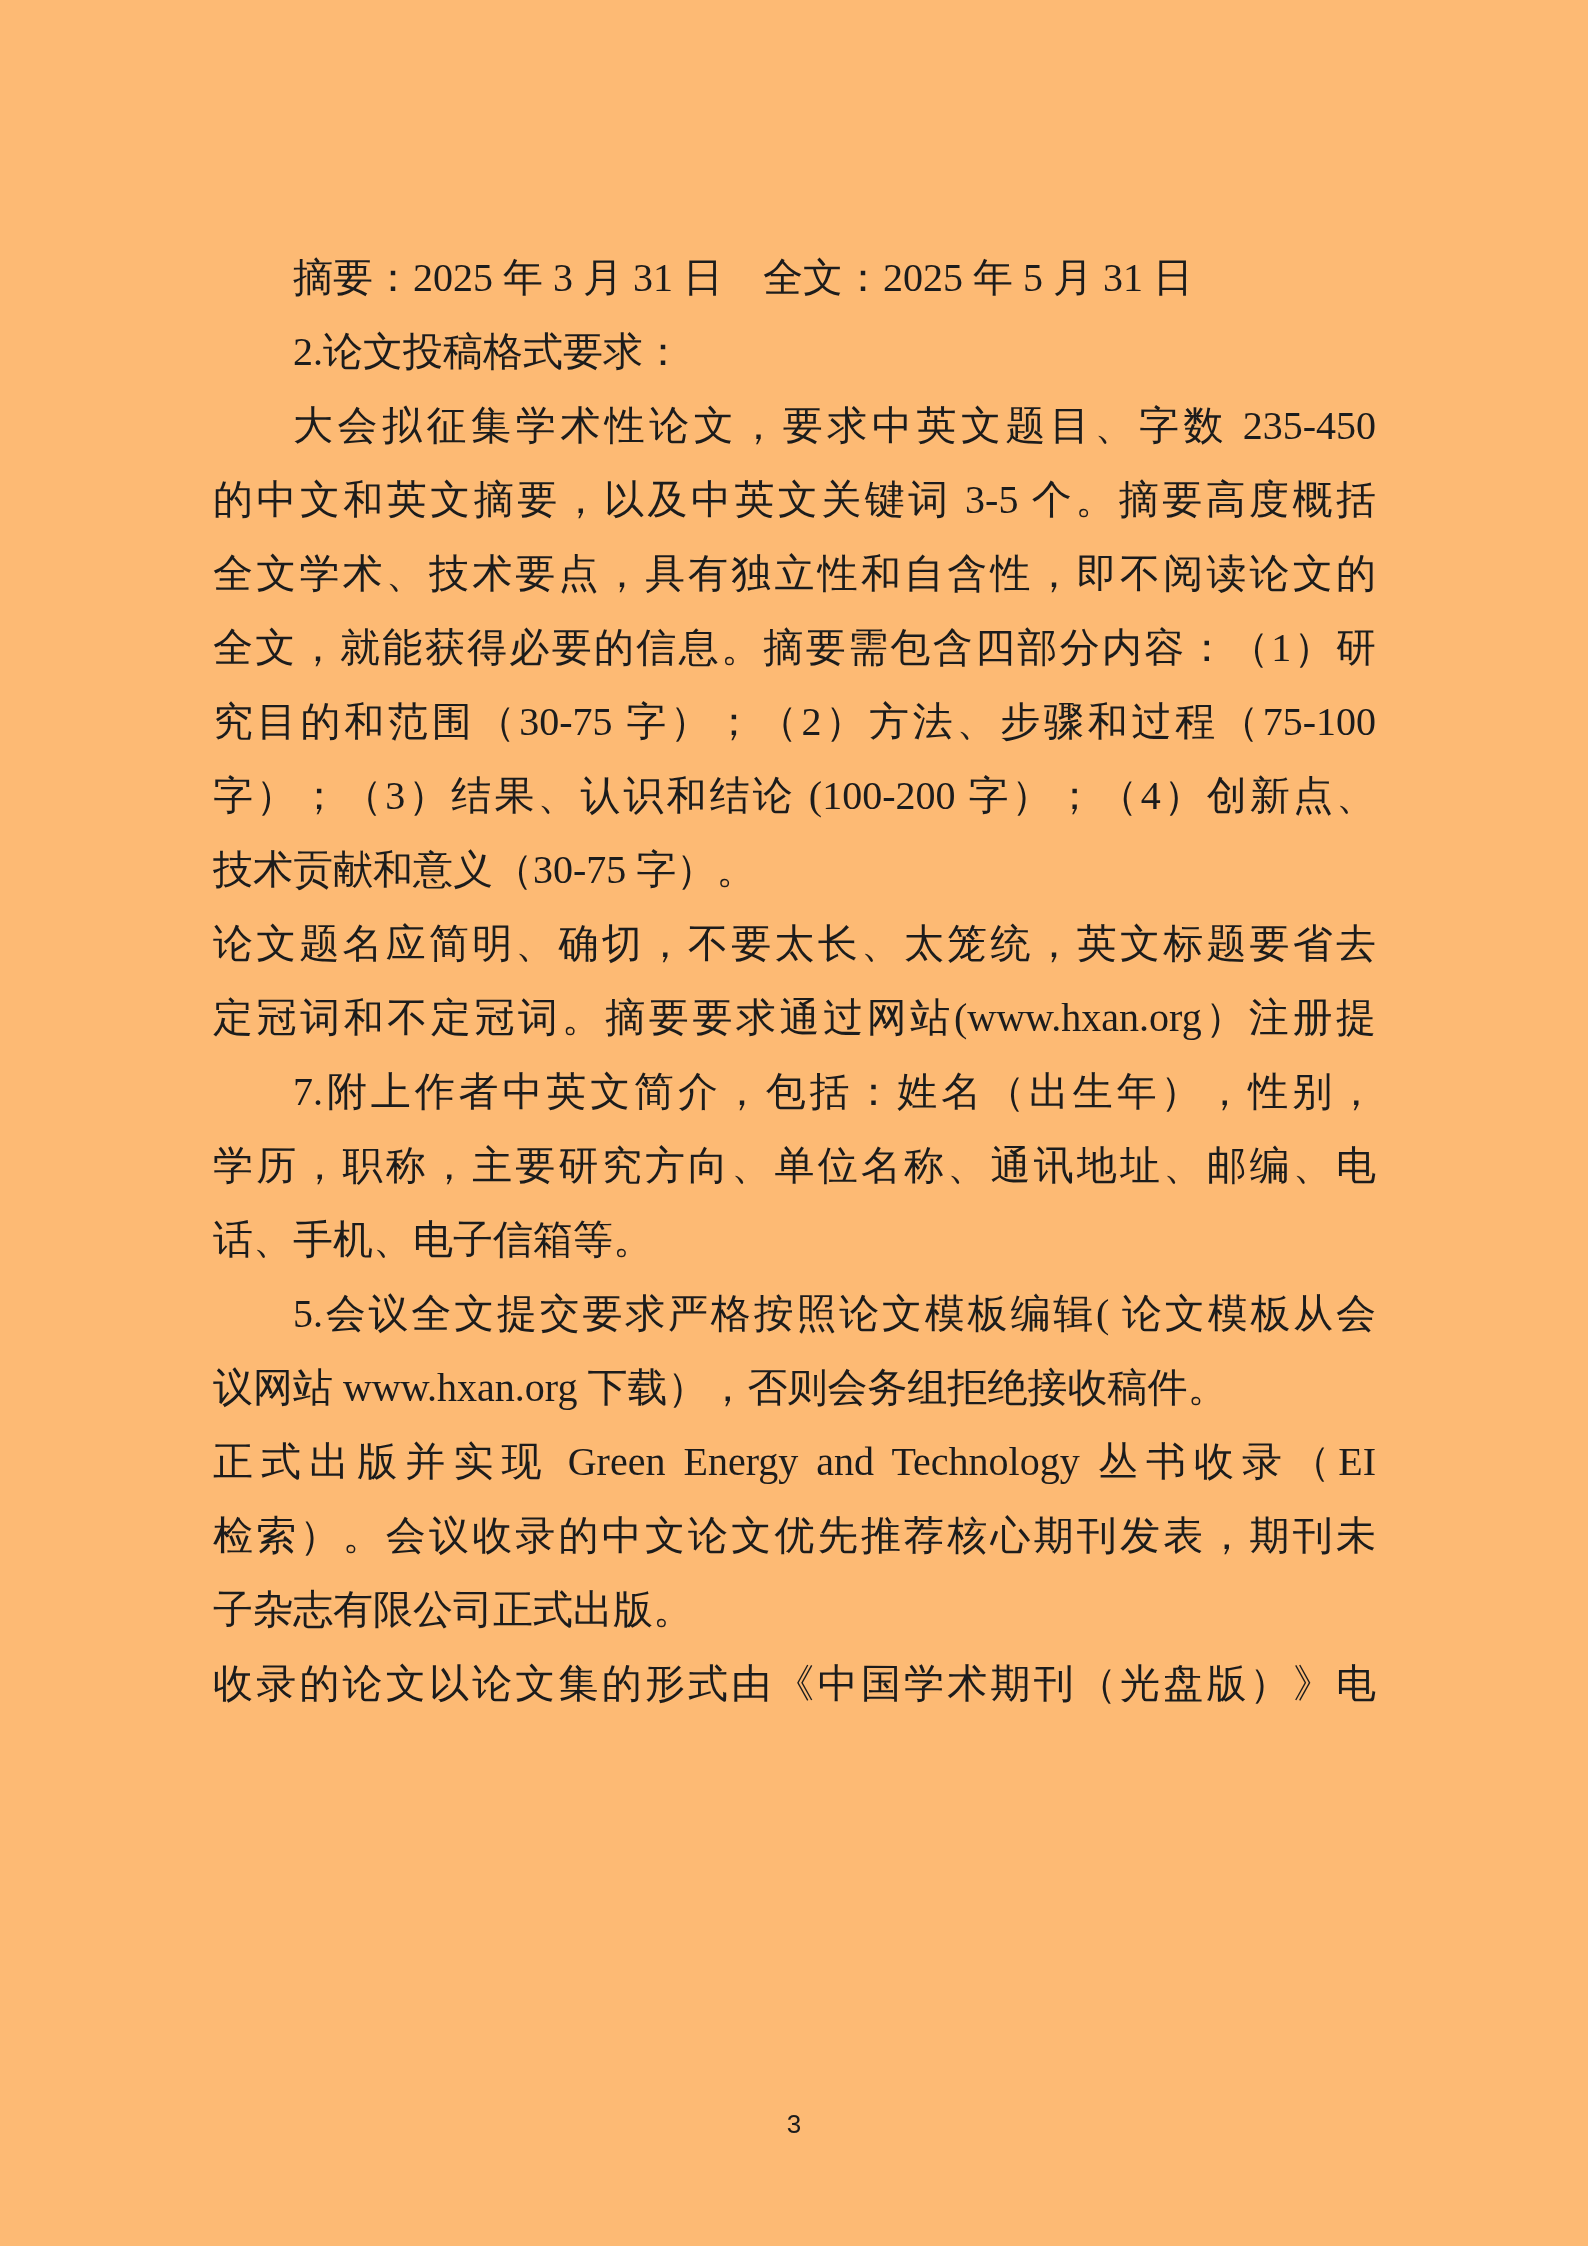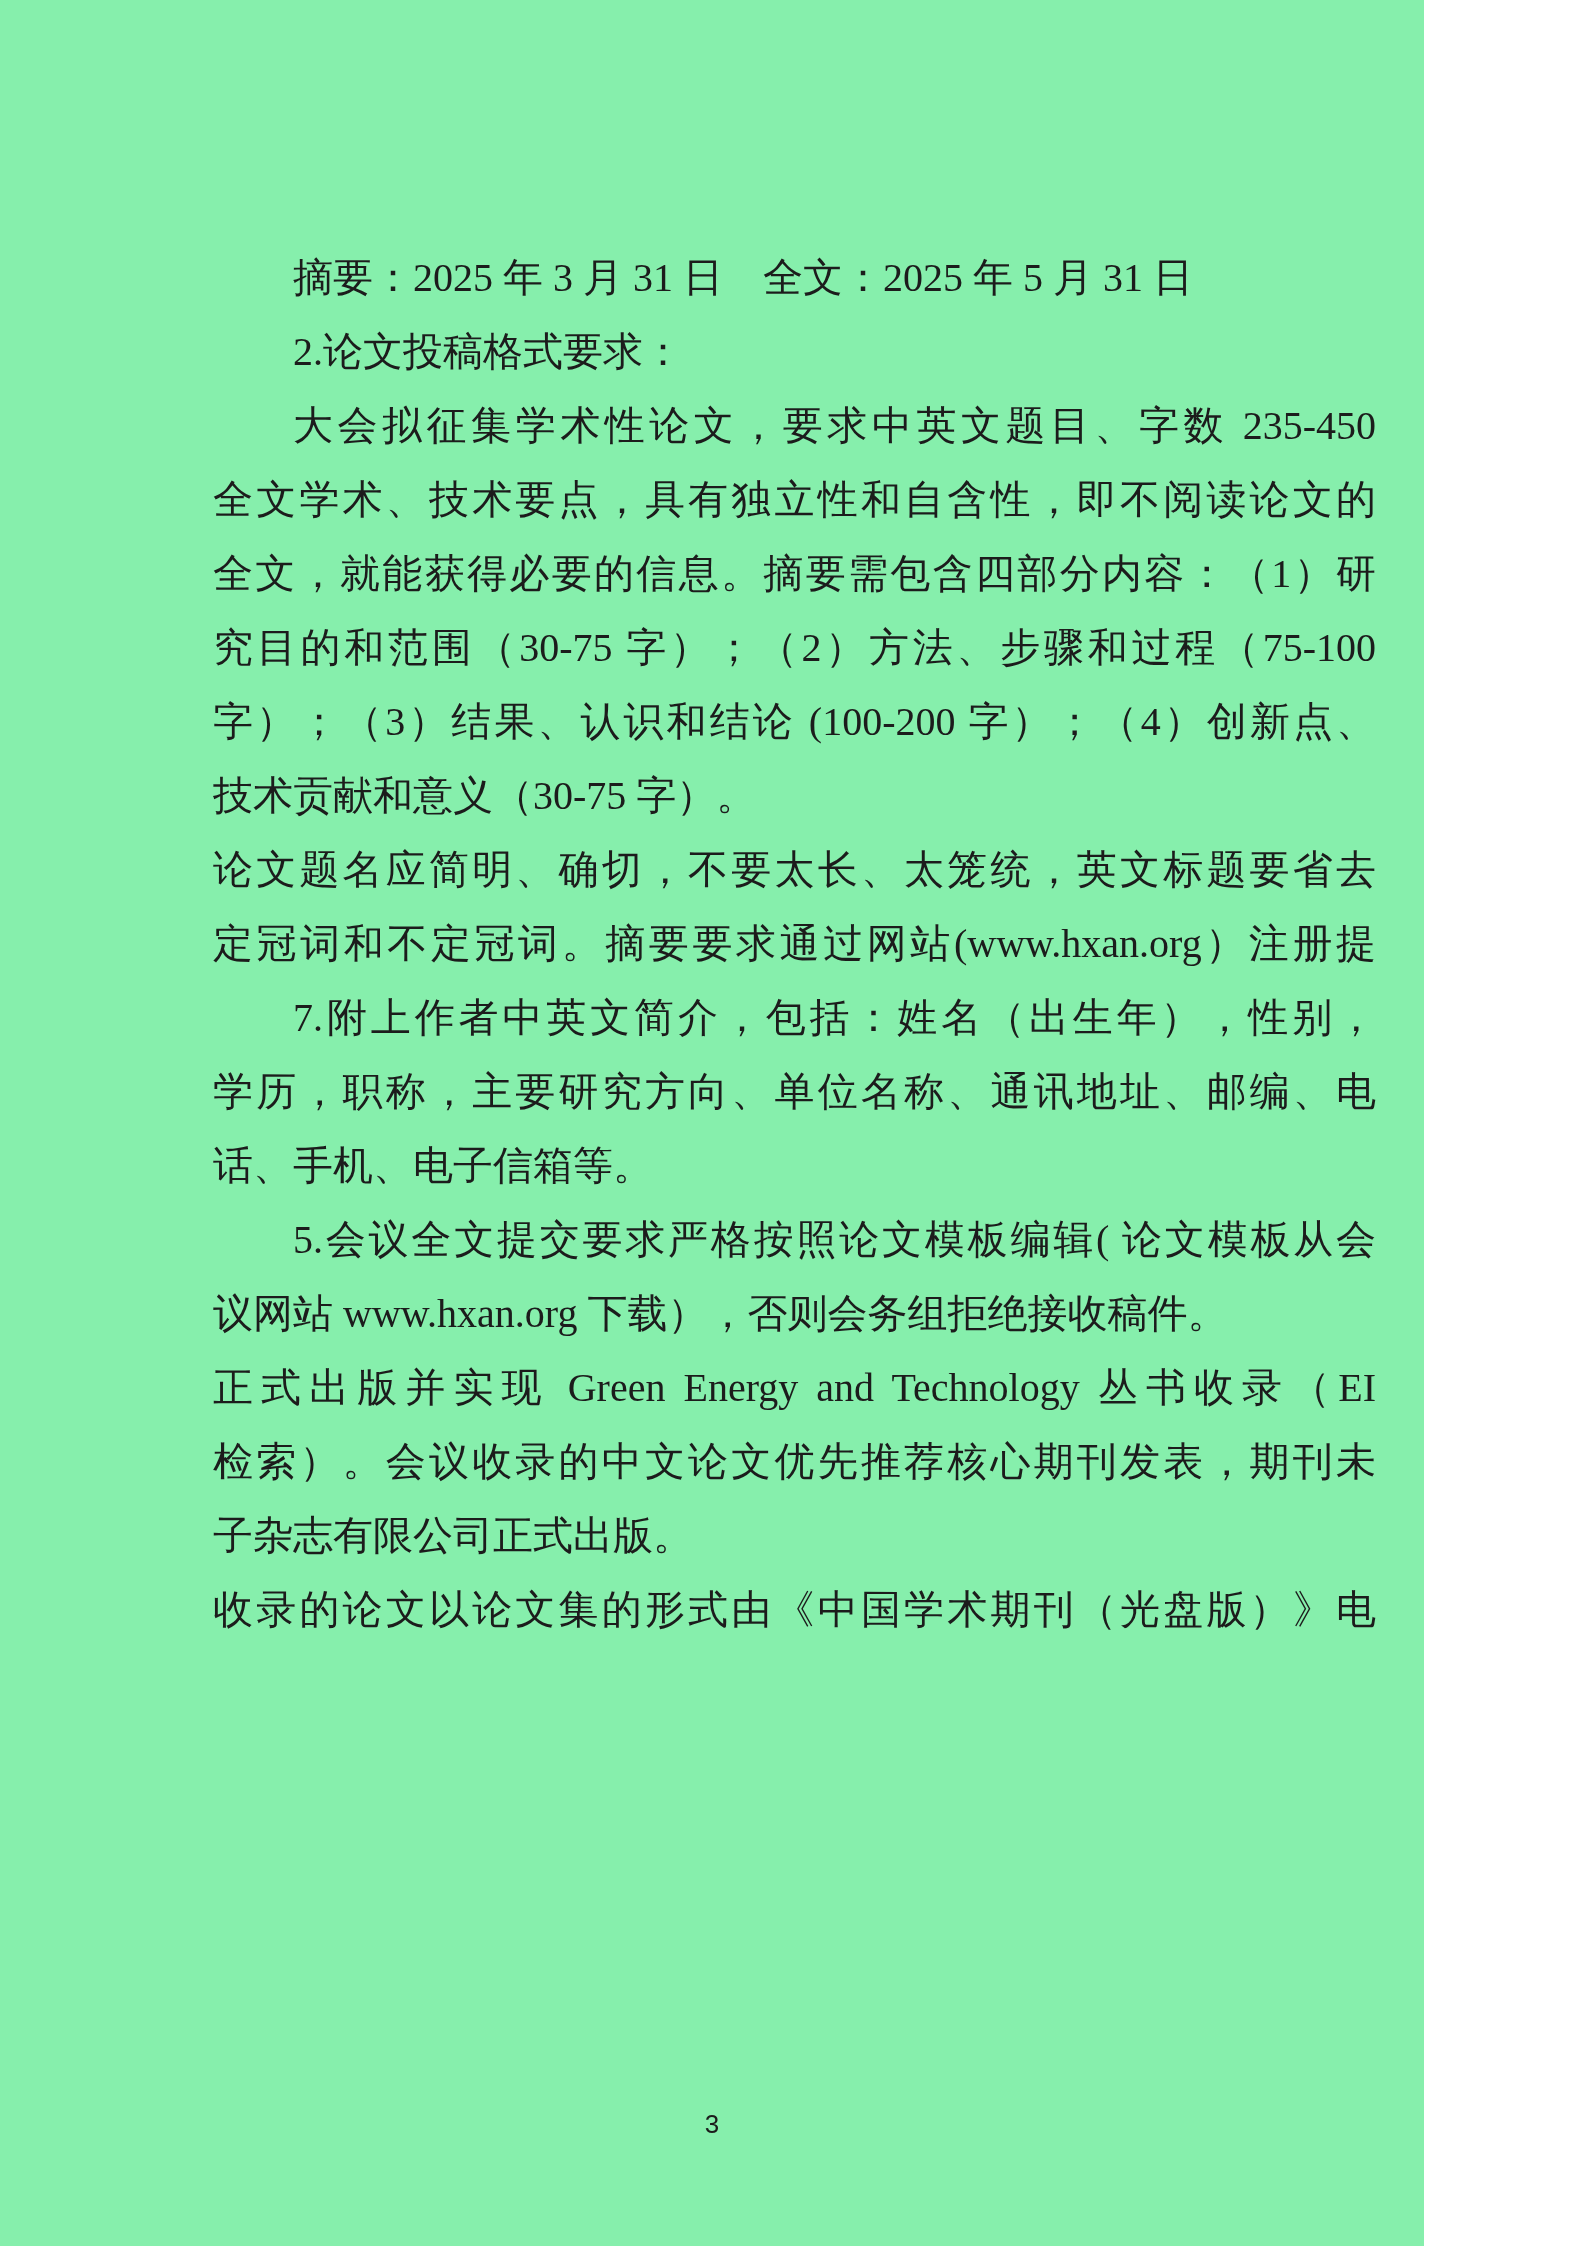--- a/index.html
+++ b/index.html
@@ -2,23 +2,23 @@
 <html><head>
 <meta charset="utf-8">
 <style>
   html, body {
     margin: 0;
     padding: 0;
     background: #ffffff;
   }
   .page {
     position: relative;
-    width: 1424px;
+    width: 1588px;
     height: 2246px;
-    background: #86efac;
+    background: #fdba74;
     font-family: "Liberation Serif", "DejaVu Serif", serif;
     color: #1c1c1c;
     overflow: hidden;
   }
   .content {
     position: absolute;
     left: 213px;
     top: 241px;
     width: 1163px;
   }
@@ -59,20 +59,21 @@
   }
 </style>
 </head>
 <body>
 
 <div class="page">
   <div class="content">
     <div class="line indent left">摘要：2025 年 3 月 31 日　全文：2025 年 5 月 31 日</div>
     <div class="line indent left">2.论文投稿格式要求：</div>
     <div class="line indent justify">大会拟征集学术性论文，要求中英文题目、字数 235-450</div>
+    <div class="line justify">的中文和英文摘要，以及中英文关键词 3-5 个。摘要高度概括</div>
     <div class="line justify">全文学术、技术要点，具有独立性和自含性，即不阅读论文的</div>
     <div class="line justify">全文，就能获得必要的信息。摘要需包含四部分内容：（1）研</div>
     <div class="line justify">究目的和范围（30-75 字）；（2）方法、步骤和过程（75-100</div>
     <div class="line justify">字）；（3）结果、认识和结论 (100-200 字）；（4）创新点、</div>
     <div class="line left">技术贡献和意义（30-75 字）。</div>
     <div class="line justify">论文题名应简明、确切，不要太长、太笼统，英文标题要省去</div>
     <div class="line justify">定冠词和不定冠词。摘要要求通过网站(www.hxan.org）注册提</div>
     <div class="line indent justify">7.附上作者中英文简介，包括：姓名（出生年），性别，</div>
     <div class="line justify">学历，职称，主要研究方向、单位名称、通讯地址、邮编、电</div>
     <div class="line left">话、手机、电子信箱等。</div>

